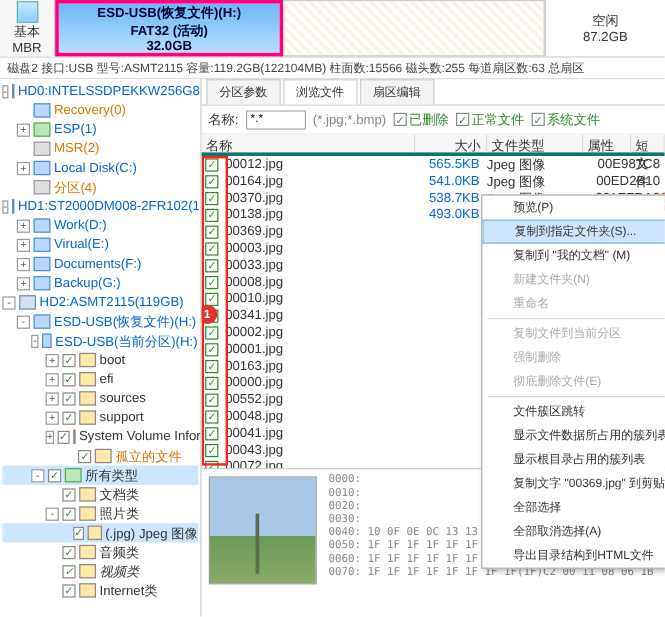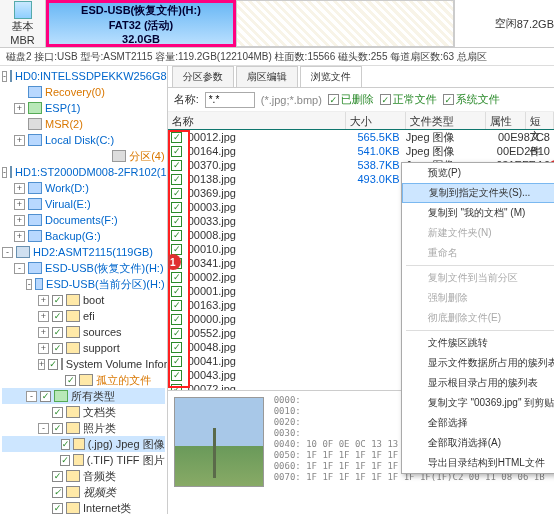--- a/index.html
+++ b/index.html
@@ -2,21 +2,21 @@
 <html><head>
 <meta charset="utf-8">
 <style>
 *{box-sizing:border-box;margin:0;padding:0;font-family:"Microsoft YaHei",Arial,sans-serif;font-size:11px}
 body{width:554px;height:514px;overflow:hidden;background:#fff;color:#333}
 .top{display:flex;height:48px;border-bottom:1px solid #ccc}
 .basic{width:46px;border-right:1px solid #ccc;display:flex;flex-direction:column;align-items:center;justify-content:center;background:#f6f6f6}
 .basic .sq{width:18px;height:18px;background:linear-gradient(to bottom,#c8e8ff,#8fcfff);border:1px solid #5aa}
 .esd{flex:0 0 190px;border:3px solid #ff0080;background:linear-gradient(to bottom,#6bb8f5,#b8dfff);display:flex;flex-direction:column;align-items:center;justify-content:center;font-size:10px;font-weight:bold;color:#003}
 .diag{flex:1;border:1px solid #ccc;background:repeating-linear-gradient(45deg,#fff,#fff 3px,#f8f4e8 3px,#f8f4e8 6px)}
-.free{flex:0 0 100px;border-left:1px solid #ccc;display:flex;flex-direction:row;align-items:center;justify-content:flex-end;font-size:10px}
+.free{flex:0 0 100px;border-left:1px solid #ccc;display:flex;flex-direction:column;align-items:center;justify-content:center;font-size:10px}
 .diskinfo{height:18px;padding:2px 6px;font-size:10px;color:#444;border-bottom:1px solid #ddd}
 .main{display:flex;height:448px}
 .tree{width:194px;border-right:1px solid #ccc;overflow:hidden;background:#fff;padding:2px}
 .tree .row{display:flex;align-items:center;height:16px;white-space:nowrap}
 .ico{width:14px;height:12px;display:inline-block;margin-right:3px;border:1px solid #888;background:#ffe9a8}
 .ico.disk{background:#d0e0f0;border-color:#6890b0}
 .ico.blue{background:#b8d8ff;border-color:#5090d0}
 .ico.green{background:#b8e8b8;border-color:#5a5}
 .ico.gray{background:#ddd;border-color:#999}
 .exp{width:11px;height:11px;border:1px solid #999;display:inline-flex;align-items:center;justify-content:center;font-size:9px;color:#555;margin-right:3px;background:#fff}
@@ -26,21 +26,21 @@
 .orange{color:#d97700}
 .right{flex:1;display:flex;flex-direction:column;position:relative}
 .tabs{height:22px;display:flex;border-bottom:1px solid #ccc;padding-left:4px}
 .tab{padding:3px 10px;border:1px solid #ccc;border-bottom:none;background:#f4f4f4;margin-right:2px;font-size:10px}
 .tab.active{background:#fff}
 .filterbar{height:24px;display:flex;align-items:center;padding:0 6px;gap:6px;border-bottom:1px solid #eee;font-size:10px}
 .filterbar input{border:1px solid #aaa;height:16px;padding:0 3px;font-size:10px}
 .chk{display:inline-flex;align-items:center;gap:2px;color:#2a8a2a}
 .chk .b{width:11px;height:11px;border:1px solid #888;display:inline-flex;align-items:center;justify-content:center;font-size:9px}
 .chk .b::after{content:"✓"}
-.listhead{height:18px;display:flex;border-bottom:1px solid #0f766e;background:#f6f6f6;font-size:10px}
+.listhead{height:18px;display:flex;border-bottom:3px solid #0f766e;background:#f6f6f6;font-size:10px}
 .listhead>div{border-right:1px solid #ddd;padding:2px 4px}
 .files{position:relative;flex:0 0 260px;overflow:hidden}
 .redbox{position:absolute;left:0;top:0;width:22px;height:258px;border:2px solid #ff2020}
 .frow{display:flex;align-items:center;height:14px;font-size:10px}
 .frow .c{width:18px;display:flex;justify-content:center}
 .frow .c span{width:11px;height:11px;border:1px solid #2a8a2a;display:inline-flex;align-items:center;justify-content:center;color:#2a8a2a;font-size:9px}
 .frow .c span::after{content:"✓"}
 .fname{width:160px;padding-left:2px}
 .fsize{width:60px;color:#0066dd;text-align:right;padding-right:6px}
 .ftype{width:80px}
@@ -97,21 +97,21 @@
       <div class="row" style="padding-left: 12px; text-align: center;">
         <span style="width:14px;display:inline-block"></span>
         <span class="ico gray"></span>
         <span class="orange">MSR(2)</span>
       </div>
       <div class="row" style="padding-left: 12px;">
         <span class="exp">+</span>
         <span class="ico blue"></span>
         <span class="tcol">Local Disk(C:)</span>
       </div>
-      <div class="row" style="padding-left: 12px; justify-content: flex-end;">
+      <div class="row" style="padding-left: 12px;">
         <span style="width:14px;display:inline-block"></span>
         <span class="ico gray"></span>
         <span class="orange">分区(4)</span>
       </div>
       <div class="row" style="padding-left: 0px;">
         <span class="exp">-</span>
         <span class="ico disk"></span>
         <span class="tcol">HD1:ST2000DM008-2FR102(1863G</span>
       </div>
       <div class="row" style="padding-left: 12px;">
@@ -201,26 +201,20 @@
         <span class="exp">-</span>
         <span class="cb on"></span>
         <span class="ico "></span>
         <span class="">照片类</span>
       </div>
       <div class="row" style="padding-left: 48px; background: rgb(205, 230, 255);">
         <span style="width:14px;display:inline-block"></span>
         <span class="cb on"></span>
         <span class="ico "></span>
         <span class="">(.jpg) Jpeg 图像</span>
-      </div>
-      <div class="row" style="padding-left: 48px;">
-        <span style="width:14px;display:inline-block"></span>
-        <span class="cb on"></span>
-        <span class="ico "></span>
-        <span class="">(.TIF) TIFF 图片</span>
       </div>
       <div class="row" style="padding-left: 36px;">
         <span style="width:14px;display:inline-block"></span>
         <span class="cb on"></span>
         <span class="ico "></span>
         <span class="">音频类</span>
       </div>
       <div class="row" style="padding-left: 36px; font-style: italic;">
         <span style="width:14px;display:inline-block"></span>
         <span class="cb on"></span>
@@ -230,43 +224,43 @@
       <div class="row" style="padding-left: 36px;">
         <span style="width:14px;display:inline-block"></span>
         <span class="cb on"></span>
         <span class="ico "></span>
         <span class="">Internet类</span>
       </div>
     </div>
   <div class="right">
     <div class="tabs">
       <div class="tab">分区参数</div>
+      <div class="tab active">浏览文件</div>
       <div class="tab">扇区编辑</div>
-      <div class="tab active">浏览文件</div>
     </div>
     <div class="filterbar">
       <span>名称:</span>
       <input style="width: 50px;" value="*.*">
       <span style="color:#888">(*.jpg;*.bmp)</span>
       <span class="chk">
           <span class="b"></span>
           <span>已删除</span>
         </span>
       <span class="chk">
           <span class="b"></span>
           <span>正常文件</span>
         </span>
       <span class="chk">
           <span class="b"></span>
           <span>系统文件</span>
         </span>
     </div>
     <div class="listhead">
       <div style="width:178px">名称</div>
-      <div style="width:60px;">大小</div>
+      <div style="width:60px;text-align:right">大小</div>
       <div style="width:80px">文件类型</div>
       <div style="width:40px">属性</div>
       <div style="flex:1">短文件名</div>
     </div>
     <div class="files" id="files">
       <div class="redbox"></div>
       <div class="badge" style="background:#e03030;left:-3px;top:124px">1</div>
       <div class="badge" style="background:#e03030;left:380px;top:30px">2</div>
     <div class="frow">
           <div class="c">

